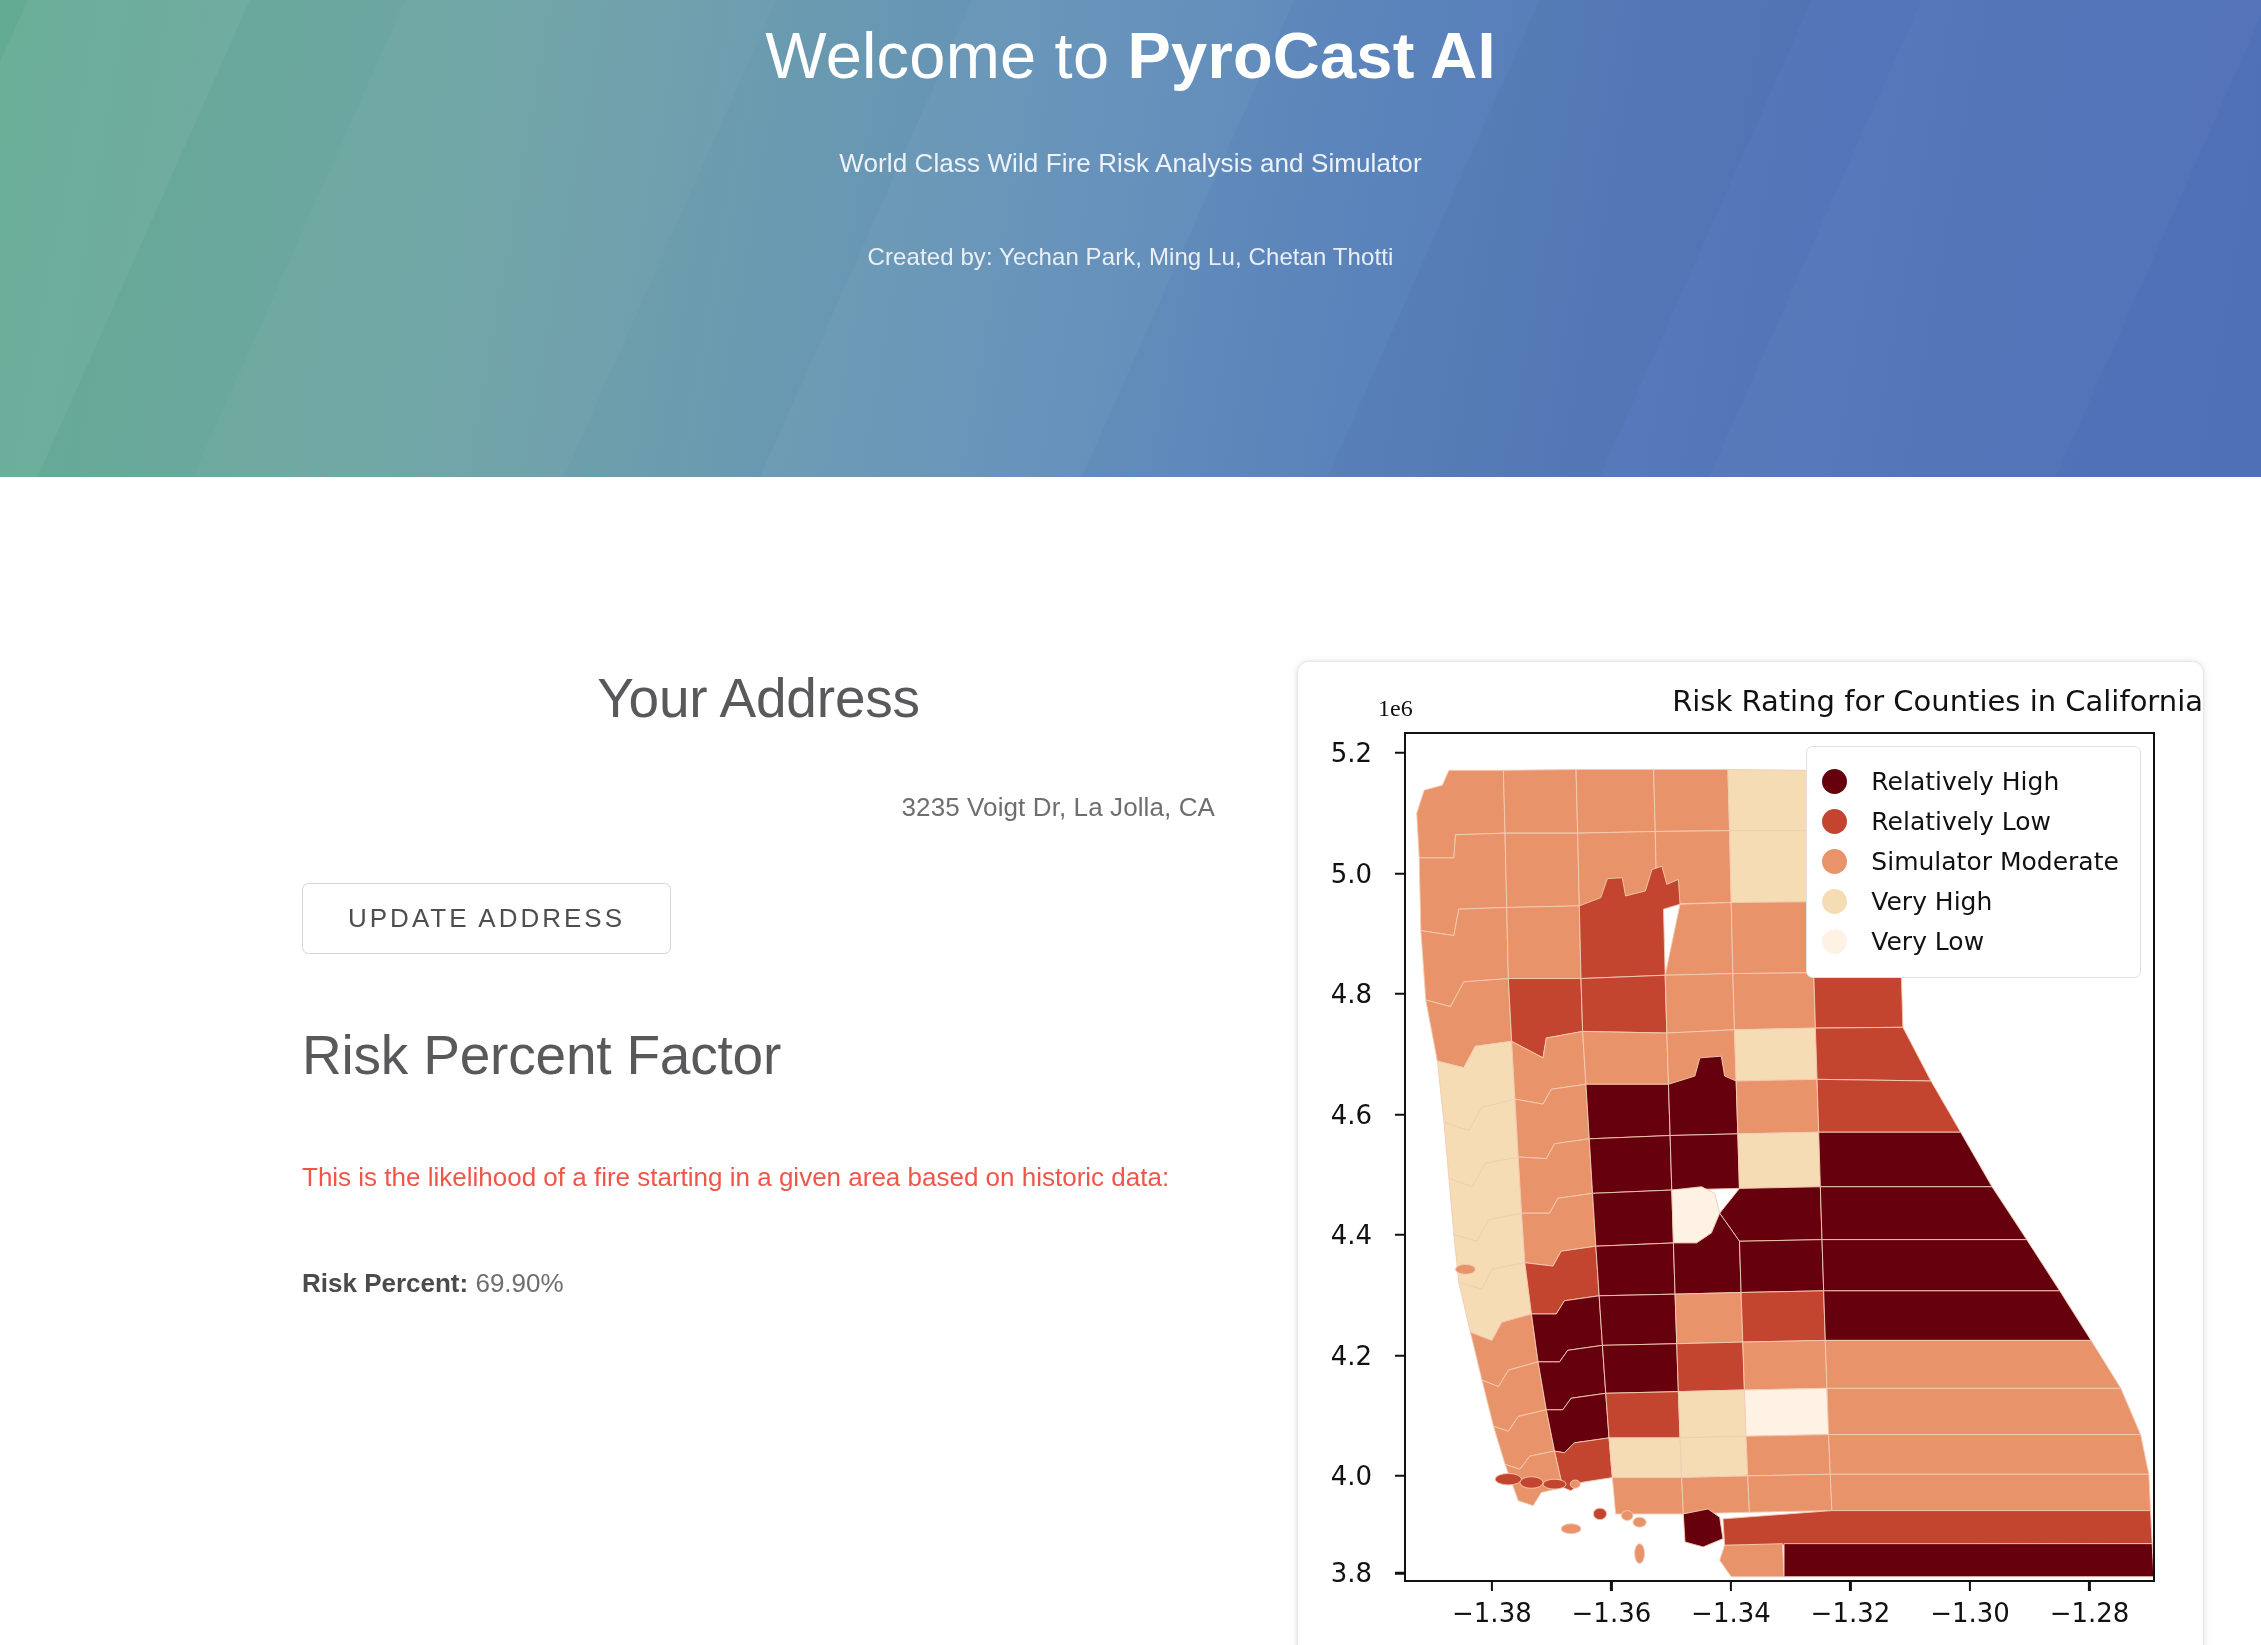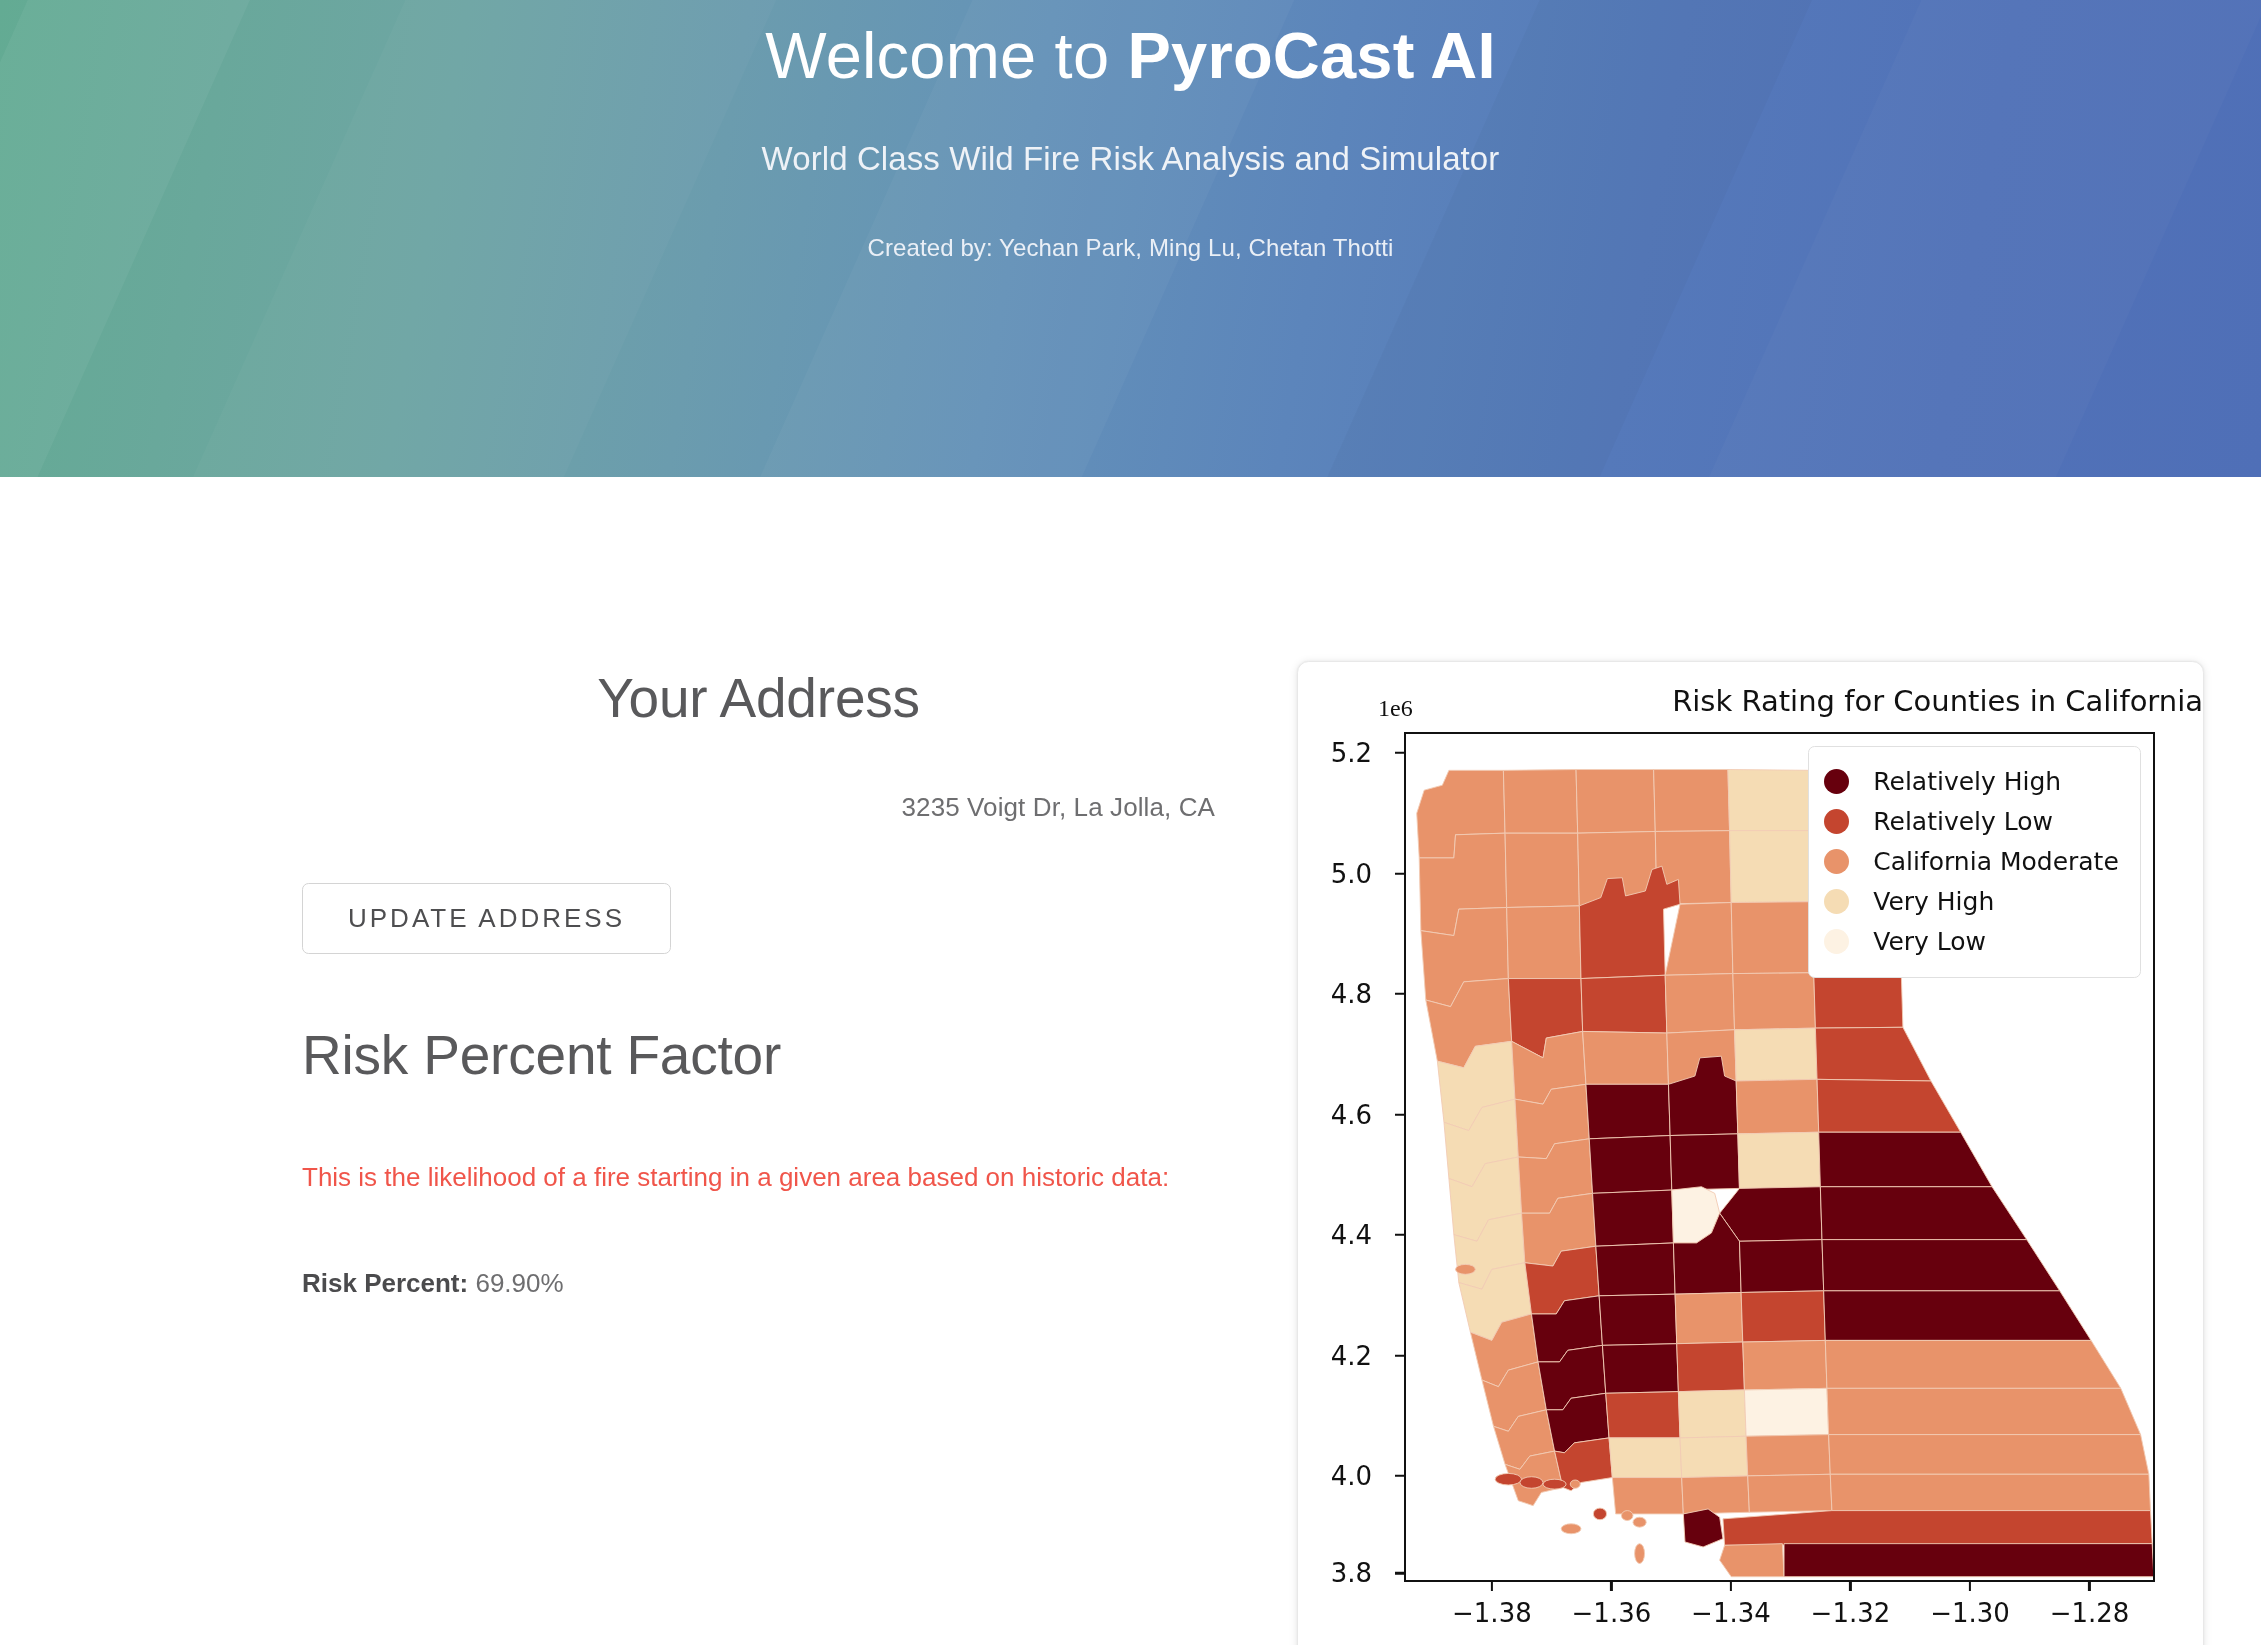--- a/index.html
+++ b/index.html
@@ -61,23 +61,23 @@
     font-size: 65px;
     line-height: 1.18;
     font-weight: 300;
     color: #ffffff;
     letter-spacing: 0.2px;
   }
   .hero-title .strong {
     font-weight: 700;
   }
   .hero-sub {
-    margin: 8px;
+    margin: 16px;
     padding-top: 37px;
-    font-size: 33px;
+    font-size: 26px;
     font-weight: 400;
     color: #eef2f7;
     letter-spacing: 0.1px;
   }
   .hero-credit {
     margin: 8px;
     padding-top: 48px;
     font-size: 24px;
     font-weight: 400;
     color: #eaeff6;
@@ -461,21 +461,21 @@
           <div class="legend-row">
             <span class="legend-dot" style="background:#67000d"></span>
             <span class="legend-label">Relatively High</span>
           </div>
           <div class="legend-row">
             <span class="legend-dot" style="background:#c4452f"></span>
             <span class="legend-label">Relatively Low</span>
           </div>
           <div class="legend-row">
             <span class="legend-dot" style="background:#e8936a"></span>
-            <span class="legend-label">California Moderate</span>
+            <span class="legend-label">Simulator Moderate</span>
           </div>
           <div class="legend-row">
             <span class="legend-dot" style="background:#f5dcb4"></span>
             <span class="legend-label">Very High</span>
           </div>
           <div class="legend-row">
             <span class="legend-dot" style="background:#fdf2e3"></span>
             <span class="legend-label">Very Low</span>
           </div>
         </div>

